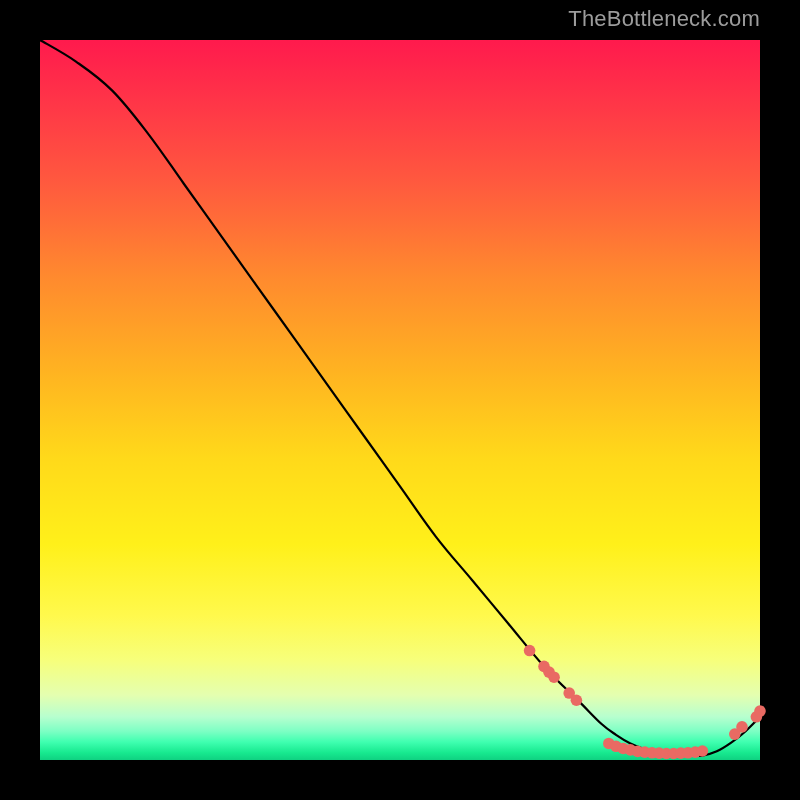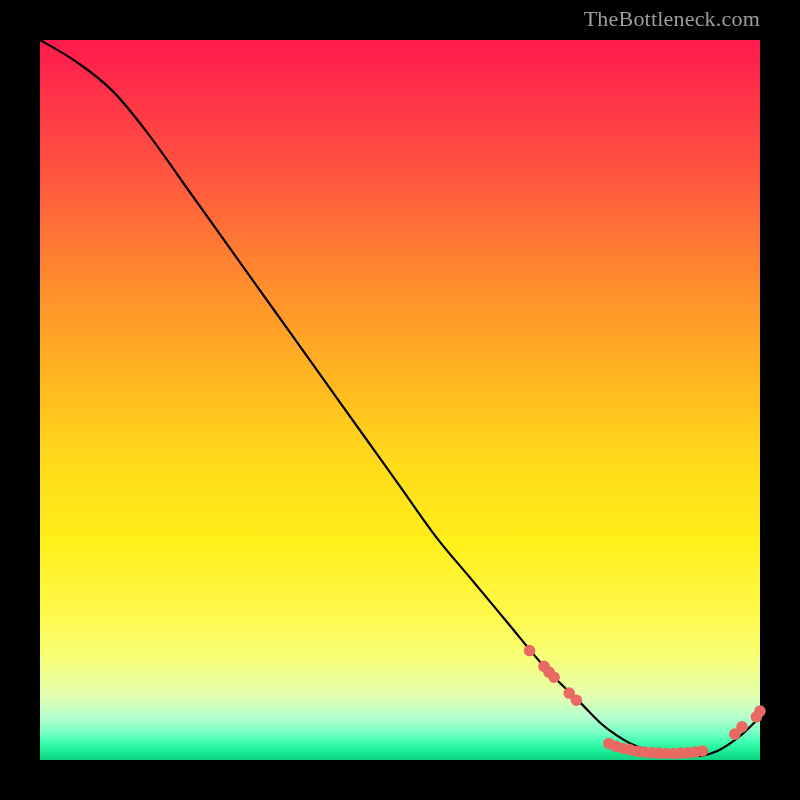--- a/index.html
+++ b/index.html
@@ -9,21 +9,20 @@
     height: 800px;
     background: #000000;
     overflow: hidden;
     font-family: Arial, Helvetica, sans-serif;
   }
   .stage {
     position: relative;
     width: 800px;
     height: 576px;
     background: #000000;
-    font-family: Liberation Serif, serif;
   }
   .plot-area {
     position: absolute;
     left: 40px;
     top: 40px;
     width: 720px;
     height: 720px;
     
     background: linear-gradient(
       to bottom,

